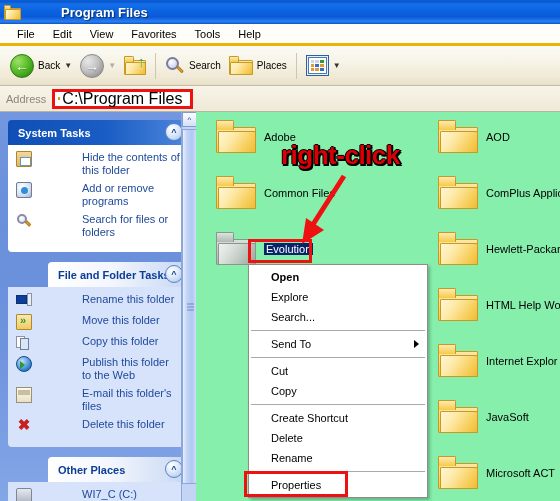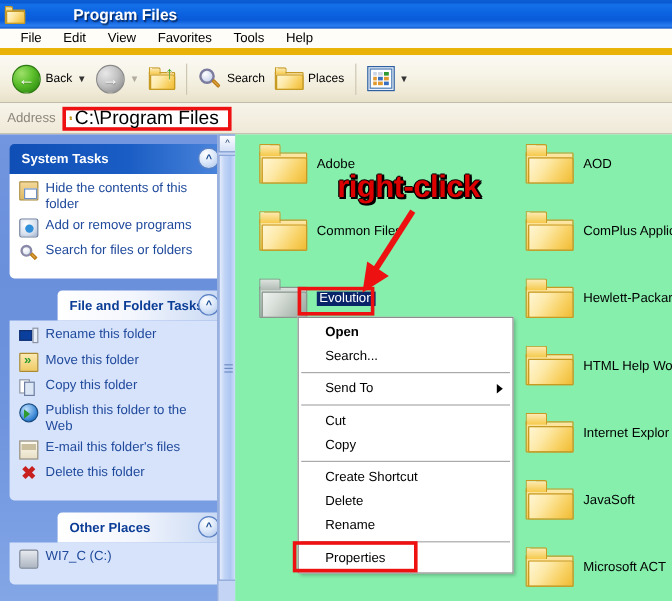--- a/index.html
+++ b/index.html
@@ -43,21 +43,21 @@
     border:1px solid #c79a24; border-radius:1px 2px 1px 1px;
   }
   .fld.grey .back{ background:linear-gradient(to bottom,#d9dfda,#aab4ad); border-color:#8b968f;}
   .fld.grey .tab{ background:linear-gradient(to bottom,#dde3de,#aeb8b1); border-color:#8b968f;}
   .fld.grey .front{ background:linear-gradient(125deg,#f0f3f0 0%,#d7ded8 35%,#b6c0b8 70%,#9aa69d 100%); border-color:#8b968f;}
 
   
   .menubar{
     position:absolute; left:0; top:24px; width:560px; height:22px;
     background:#fffdf7;
-    border-bottom:6px solid #eab308;
+    border-bottom:3px solid #eab308;
     display:flex; align-items:center; padding-left:8px;
   }
   .menubar .mi{
     font-size:11px; color:#000; padding:2px 9px; cursor:default; white-space:nowrap;
   }
 
   
   .toolbar{
     position:absolute; left:0; top:46px; width:560px; height:40px;
     background:linear-gradient(to bottom,#fbfaf4 0%,#f6f3e6 45%,#efe9d5 80%,#e8e1ca 100%);
@@ -152,21 +152,21 @@
     background:radial-gradient(circle at 35% 28%,#ffffff 0%,#dce8fa 45%,#a7c1e8 100%);
     border:1px solid #5b82c4;
     display:flex; align-items:center; justify-content:center;
     font-size:9px; color:#14478f; font-weight:bold; line-height:1;
   }
   .panel-body{
     background:#d7e3fb; padding:6px 8px 8px 8px; border-radius:0 0 4px 4px;
   }
   .panel-body.pure{ background:#ffffff; }
   .task{
-    display:flex; align-items:flex-start; margin-bottom:5px; line-height:13px;
+    display:flex; align-items:flex-start; margin-bottom:5px; line-height:13px;gap:44px;
   }
   .task .tico{ width:16px; height:16px; flex:0 0 16px; margin-right:6px; position:relative; }
   .task .tlabel{ font-size:11px; color:#204a9c; }
 
   
   .ico-hide{ background:linear-gradient(to bottom,#f3d89a,#e0b85f); border:1px solid #a9872f; border-radius:1px; }
   .ico-hide:after{ content:''; position:absolute; left:3px; top:5px; width:9px; height:7px; background:#fff; border:1px solid #6f90c4;}
   .ico-addrem{ background:radial-gradient(circle at 35% 30%,#fff,#d7e0ee 60%,#9fb0cc); border:1px solid #6c7e9c; border-radius:2px;}
   .ico-addrem:after{ content:''; position:absolute; left:4px; top:4px; width:7px; height:7px; border-radius:50%; background:#2f8fd8; }
   .ico-search{ }
@@ -528,20 +528,23 @@
     <svg style="position:absolute; left:100px; top:62px; width:60px; height:72px; overflow:visible;" viewBox="0 0 60 72">
       <line x1="48" y1="2" x2="16" y2="52" stroke="#ee1111" stroke-width="5"></line>
       <polygon points="6,70 10,44 28,56" fill="#ee1111"></polygon>
     </svg>
 
     <div class="ctxmenu" id="ctxmenu" style="left:52px; top:152px;">
         <div class="ctx-item bold">
           <span>Open</span>
         </div>
         <div class="ctx-item">
+          <span>Explore</span>
+        </div>
+        <div class="ctx-item">
           <span>Search...</span>
         </div>
         <div class="ctx-sep"></div>
         <div class="ctx-item">
           <span>Send To</span>
           <span class="ctx-sub"></span>
         </div>
         <div class="ctx-sep"></div>
         <div class="ctx-item">
           <span>Cut</span>

